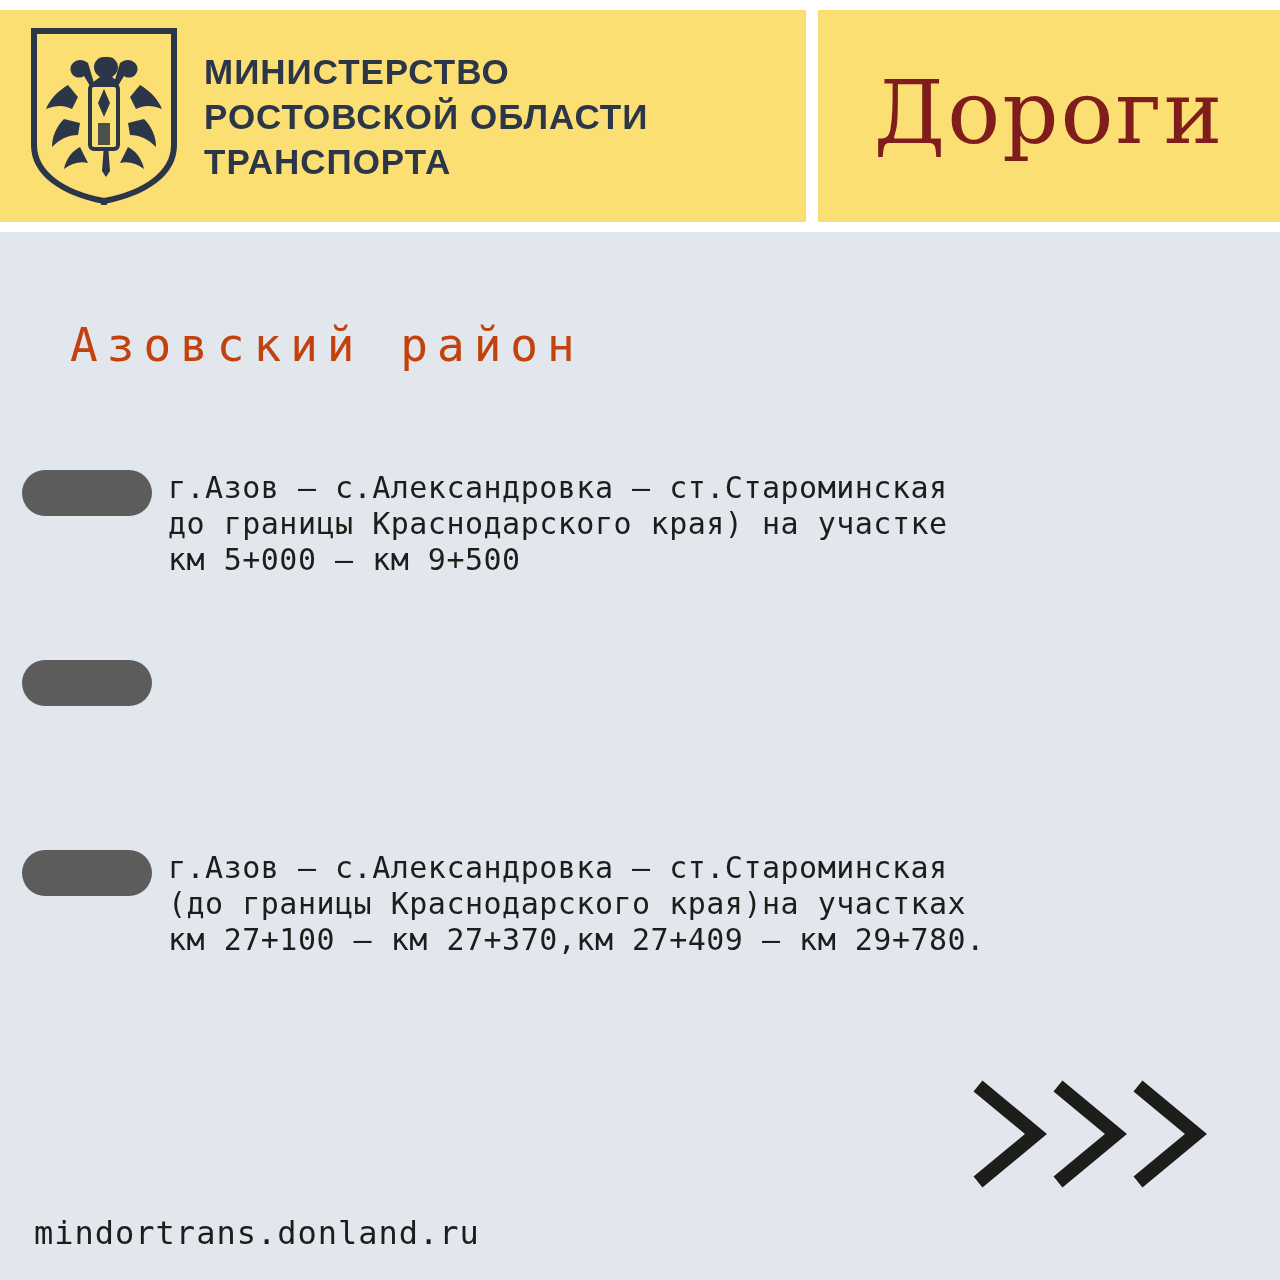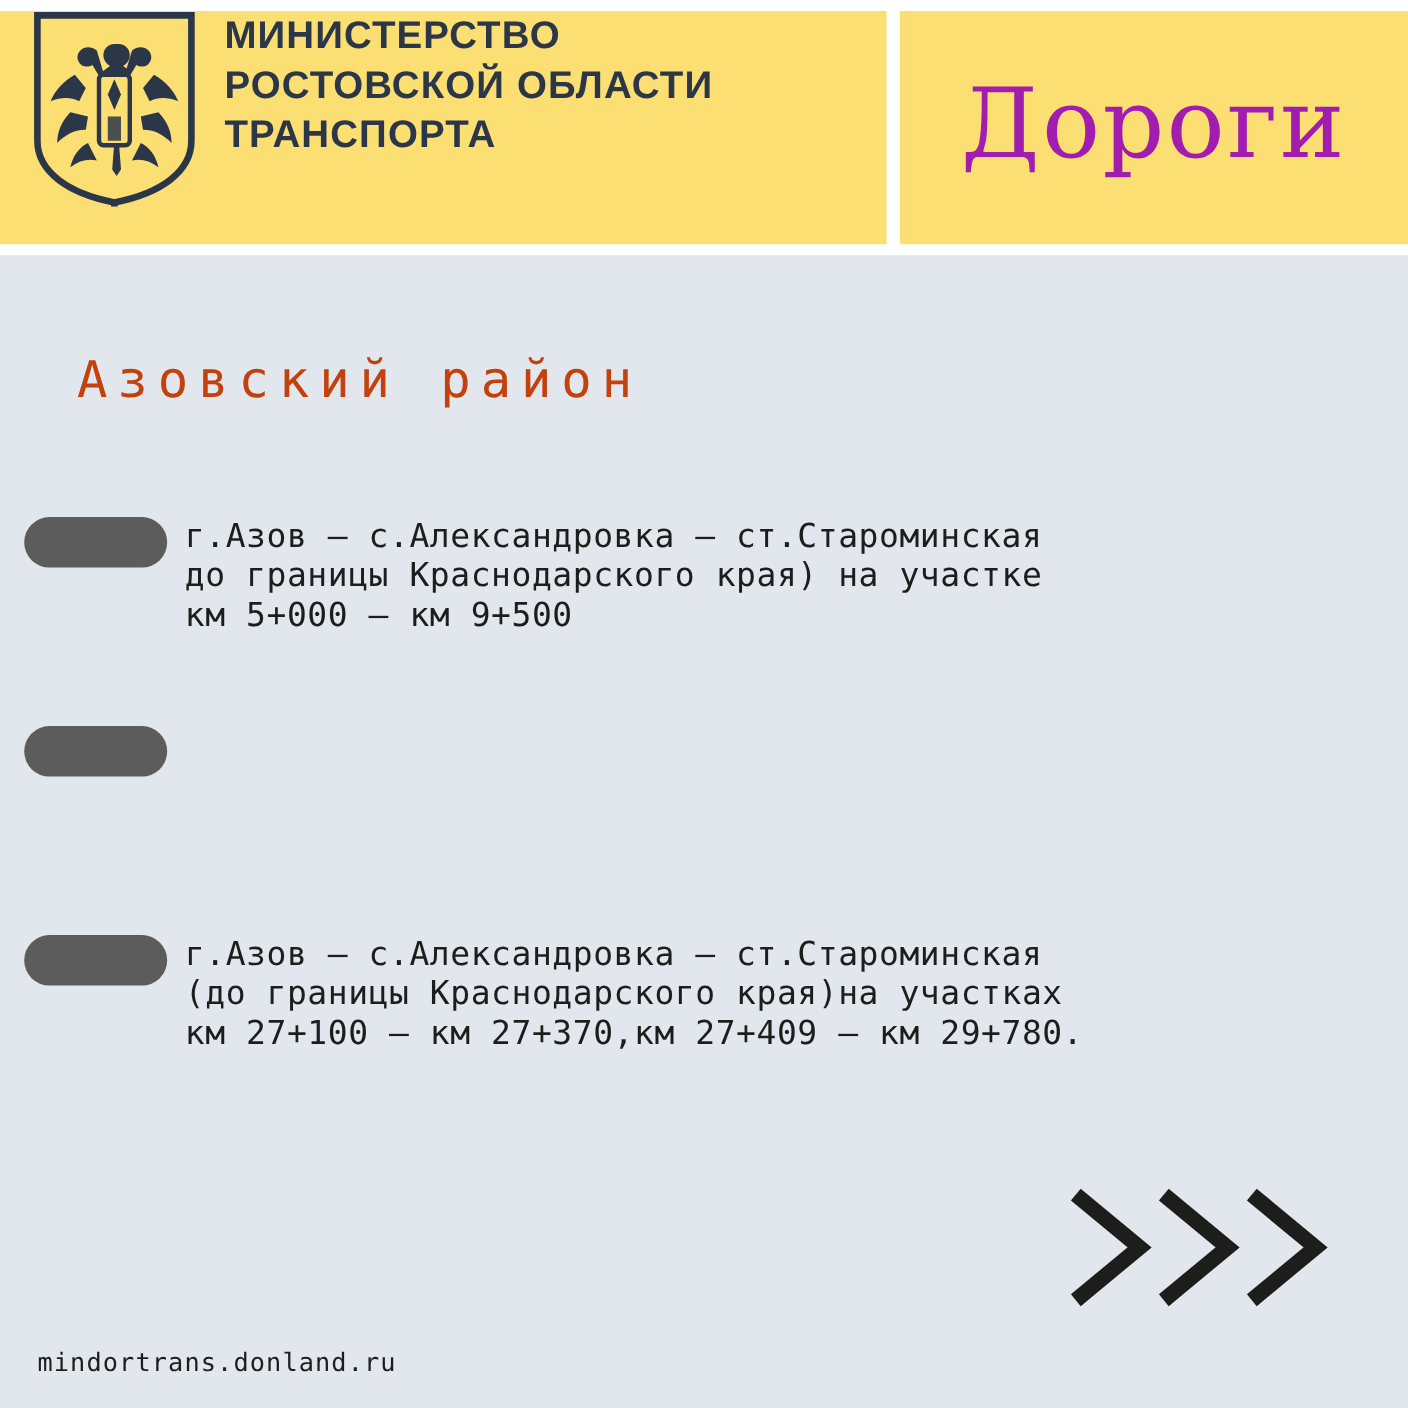--- a/index.html
+++ b/index.html
@@ -25,20 +25,21 @@
     background: #ffffff;
   }
   .header-left {
     position: absolute;
     left: 0;
     top: 10px;
     width: 806px;
     height: 212px;
     background: #fcdf72;
     display: flex;
+    align-items: center;
   }
   .header-right {
     position: absolute;
     left: 818px;
     top: 10px;
     width: 462px;
     height: 212px;
     background: #fcdf72;
     display: flex;
     align-items: center;
@@ -55,21 +56,21 @@
     color: #2b3648;
     font-family: "Liberation Sans", sans-serif;
     font-weight: bold;
     font-size: 35px;
     line-height: 45px;
     letter-spacing: 1px;
     text-transform: uppercase;
   }
   .ministry-title div { white-space: nowrap; }
   .section-word {
-    color: #a21caf;
+    color: #7f1d1d;
     font-family: "DejaVu Serif", serif;
     font-size: 88px;
     line-height: 100px;
     letter-spacing: 2px;
     padding-bottom: 6px;
   }
 
   
   .page-title {
     position: absolute;
@@ -117,21 +118,21 @@
     right: 62px;
     bottom: 86px;
     line-height: 0;
   }
 
   .footer-url {
     position: absolute;
     left: 34px;
     bottom: 28px;
     font-family: "DejaVu Sans Mono", monospace;
-    font-size: 23px;
+    font-size: 32px;
     letter-spacing: 1px;
     color: #1d1d1b;
   }
 </style>
 </head>
 <body>
 
 <div class="header">
 
   <div class="header-left">

